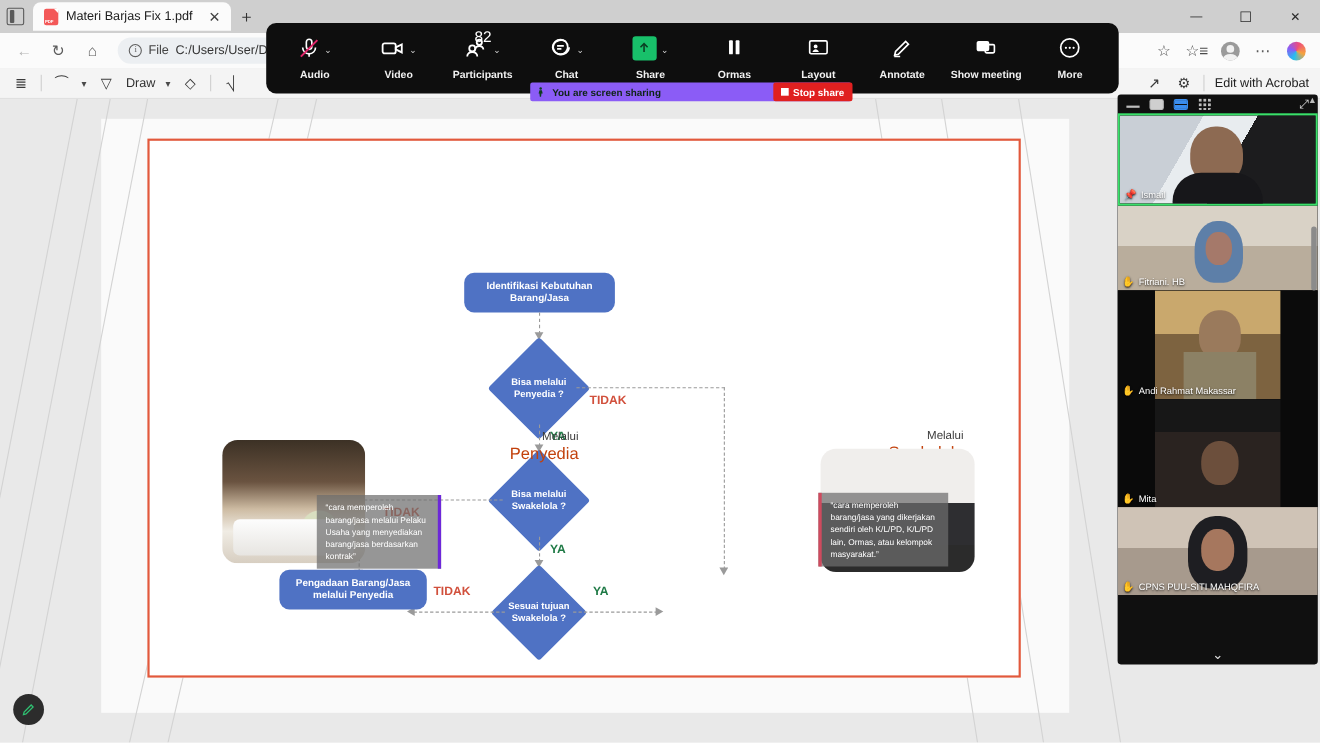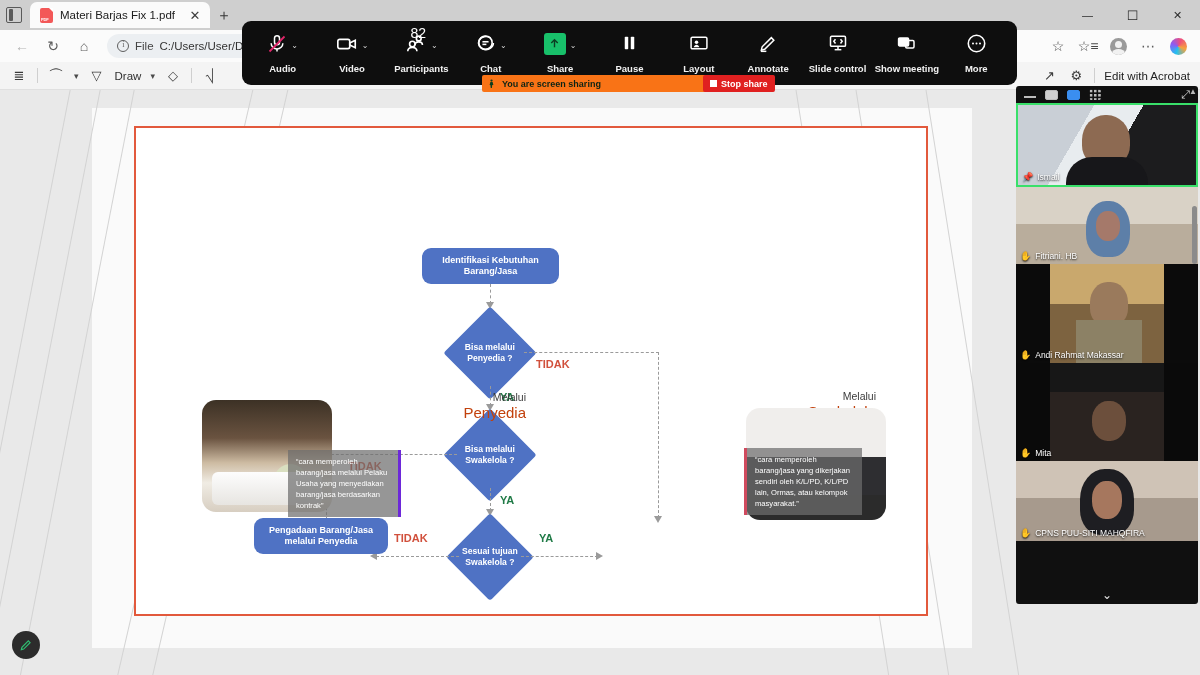--- a/index.html
+++ b/index.html
@@ -165,21 +165,21 @@
   .zitem{ flex:1; display:flex; flex-direction:column; align-items:center; justify-content:center; position:relative; height:100%; }
   .zitem .row{ display:flex; align-items:flex-start; gap:4px; height:26px; }
   .zitem .zlabel{ font-size:9.5px; margin-top:4px; color:#f2f2f2; font-weight:600; }
   .zcaret{ font-size:8px; color:#d8d8d8; align-self:center; }
   .badge{ position:absolute; top:4px; right:30px; font-size:14px; color:#fff; }
   .share-ic{ width:22px;height:22px;background:#18c06a;border-radius:3px; display:flex;align-items:center;justify-content:center; }
 
   
   .sharebar{
     position:absolute; left:482px; top:75px; width:292px; height:17px;
-    background:#f97316; border-radius:2px; display:flex; align-items:center;
+    background:#8b5cf6; border-radius:2px; display:flex; align-items:center;
     padding:0 5px; gap:6px; font-size:9px; font-weight:700; color:#0d2415;
   }
   .stopshare{
     position:absolute; left:703px; top:75px; height:17px; background:#e02020; color:#fff;
     display:flex; align-items:center; gap:4px; padding:0 7px; font-size:9px; font-weight:700; border-radius:2px;
   }
   .stopsq{ width:7px;height:7px;background:#fff; }
 
   
   .zpanel{
@@ -419,21 +419,21 @@
       <span class="zlabel">Share</span>
     </div>
 
     <div class="zitem">
       <div class="row">
         <svg width="19" height="20" viewBox="0 0 24 24" fill="#fff">
           <rect x="6" y="4" width="4.4" height="16" rx="1"></rect>
             <rect x="13.6" y="4" width="4.4" height="16" rx="1"></rect>
         </svg>
       </div>
-      <span class="zlabel">Pause</span>
+      <span class="zlabel">Ormas</span>
     </div>
 
     <div class="zitem">
       <div class="row">
         <svg width="22" height="20" viewBox="0 0 24 24" fill="none" stroke="#fff" stroke-width="1.8">
           <rect x="2.5" y="5" width="19" height="14" rx="1.6"></rect>
           <circle cx="9" cy="11" r="2.1" fill="#fff" stroke="none"></circle>
           <path d="M5.5 17c.8-2 2-3 3.5-3s2.7 1 3.5 3" fill="#fff" stroke="none"></path>
         </svg>
       </div>
@@ -443,32 +443,20 @@
     <div class="zitem">
       <div class="row">
         <svg width="20" height="21" viewBox="0 0 24 24" fill="none" stroke="#fff" stroke-width="1.8">
           <path d="M4 20l4-1L19 8l-3-3L5 16l-1 4z"></path>
             <line x1="3.5" y1="21.4" x2="10" y2="21.4"></line>
         </svg>
       </div>
       <span class="zlabel">Annotate</span>
     </div>
 
-    <div class="zitem">
-      <div class="row">
-        <svg width="22" height="20" viewBox="0 0 24 24" fill="none" stroke="#fff" stroke-width="1.8">
-          <rect x="3" y="4" width="18" height="12" rx="1.4"></rect>
-            <path d="M12 16v4"></path>
-            <path d="M8 20h8"></path>
-          <path d="M9 7.5L7 10l2 2.5"></path>
-            <path d="M15 7.5L17 10l-2 2.5"></path>
-        </svg>
-      </div>
-      <span class="zlabel">Slide control</span>
-    </div>
 
     <div class="zitem">
       <div class="row">
         <svg width="23" height="20" viewBox="0 0 24 24" fill="none" stroke="#fff" stroke-width="1.8">
           <rect x="2.5" y="6" width="12" height="9.5" rx="1.4" fill="#fff"></rect>
           <rect x="11" y="9" width="10" height="9" rx="1.4"></rect>
         </svg>
       </div>
       <span class="zlabel">Show meeting</span>
     </div>

